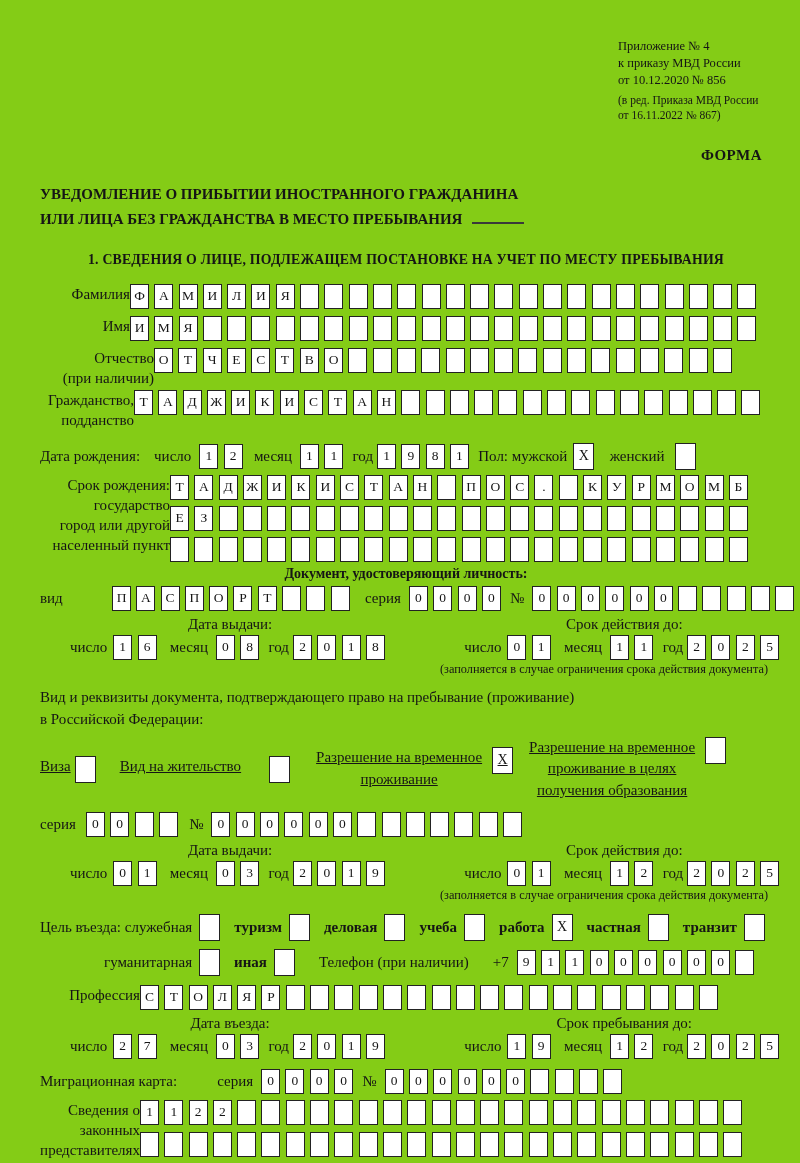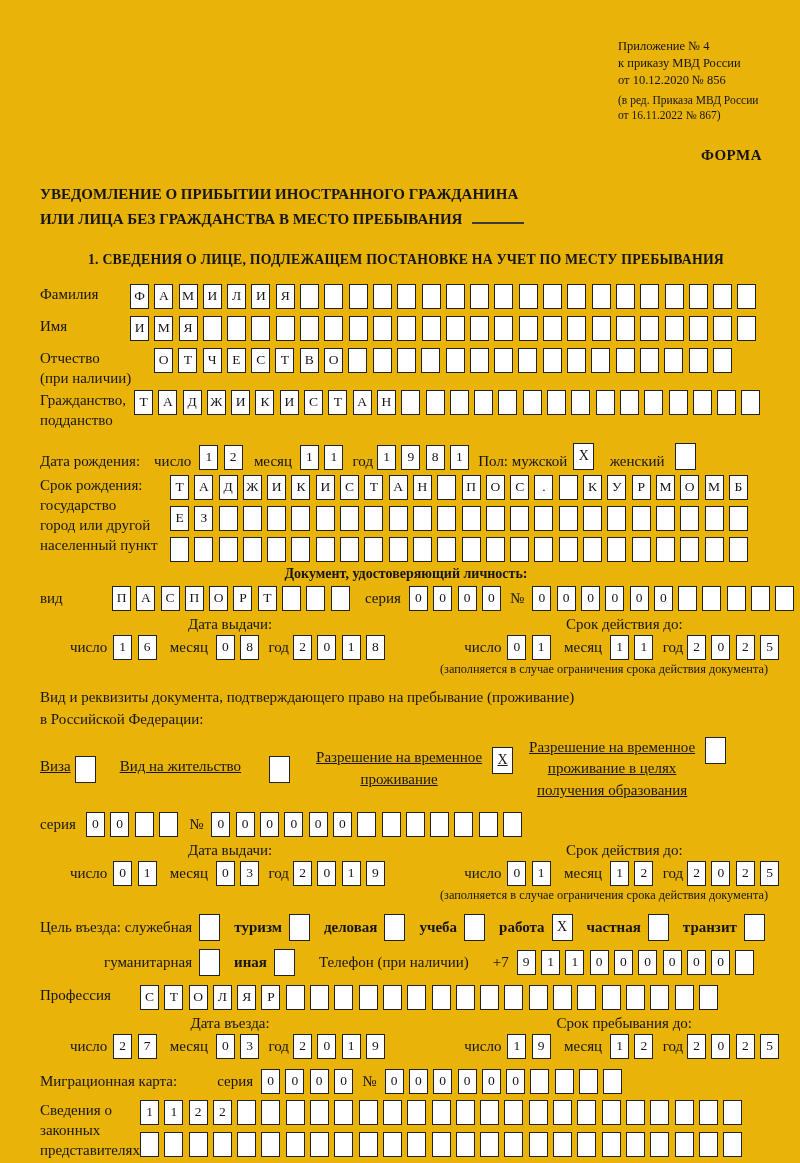--- a/index.html
+++ b/index.html
@@ -1,29 +1,29 @@
 <!DOCTYPE html>
 <html><head>
 <meta charset="utf-8">
 <style>
   * { margin:0; padding:0; box-sizing:border-box; }
   html,body { background:#fff; }
   body { width:800px; height:1163px; font-family:"Liberation Serif", serif; color:#151515; }
-  .page { position:relative; width:800px; height:1163px; overflow:hidden; padding:0 28px 0 40px; background:#eab308; }
+  .page { position:relative; width:800px; height:1163px; overflow:hidden; padding:0 28px 0 40px; background:#84cc16; }
 
   .appendix { position:absolute; top:38px; left:618px; font-size:12.5px; line-height:1.35; }
   .appendix .rev { font-size:11.5px; margin-top:4px; line-height:1.3; }
   .forma { position:absolute; top:147px; right:38px; font-weight:bold; font-size:15px; letter-spacing:.5px; }
 
   .title { padding-top:182px; text-align:left; font-weight:bold; font-size:15px; line-height:1.65; }
   .blank-line { display:inline-block; width:52px; border-bottom:2.2px solid #3a3a3a; height:13px; margin-left:10px; }
   .section-heading { margin-top:20px; text-align:center; font-weight:bold; font-size:13.8px; letter-spacing:.2px; }
 
   .row { display:flex; align-items:flex-start; margin-top:7px; }
-  .lbl { font-size:15px; line-height:1.35; flex-shrink:0; }
+  .lbl { font-size:15px; line-height:1.35; flex-shrink:0;text-align:right; }
   .cells { display:flex; flex-shrink:0; }
   .cell { display:inline-block; width:19px; height:25px; border:1.6px solid #222; margin-right:5.3px;
           text-align:center; font-size:13.5px; line-height:22px; flex-shrink:0; background:#fff; }
   .cb { width:21px; height:27px; line-height:24px; font-size:14px; }
   .sub { font-size:15px; flex-shrink:0; }
 
   .w90{width:90px;} .w94{width:94px;} .w114{width:114px;} .w100{width:100px;} .w130{width:130px;}
   .mr6{margin-right:6px;}
 
   .doc-heading { margin-top:4px; text-align:center; font-weight:bold; font-size:14px; }
@@ -194,21 +194,21 @@
         <span class="cell"></span>
         <span class="cell"></span>
         <span class="cell"></span>
         <span class="cell"></span>
         <span class="cell"></span>
         <span class="cell"></span>
         <span class="cell"></span>
       </span>
   </div>
 
-  <div class="row" style="margin-top:12px; align-items:flex-end;">
+  <div class="row" style="margin-top:12px; align-items:center;">
     <span class="sub">Дата рождения:</span>
     <span class="sub" style="margin:0 8px 0 14px;">число</span>
     <span class="cells">
         <span class="cell">1</span>
         <span class="cell">2</span>
       </span>
     <span class="sub" style="margin:0 8px 0 6px;">месяц</span>
     <span class="cells">
         <span class="cell">1</span>
         <span class="cell">1</span>

